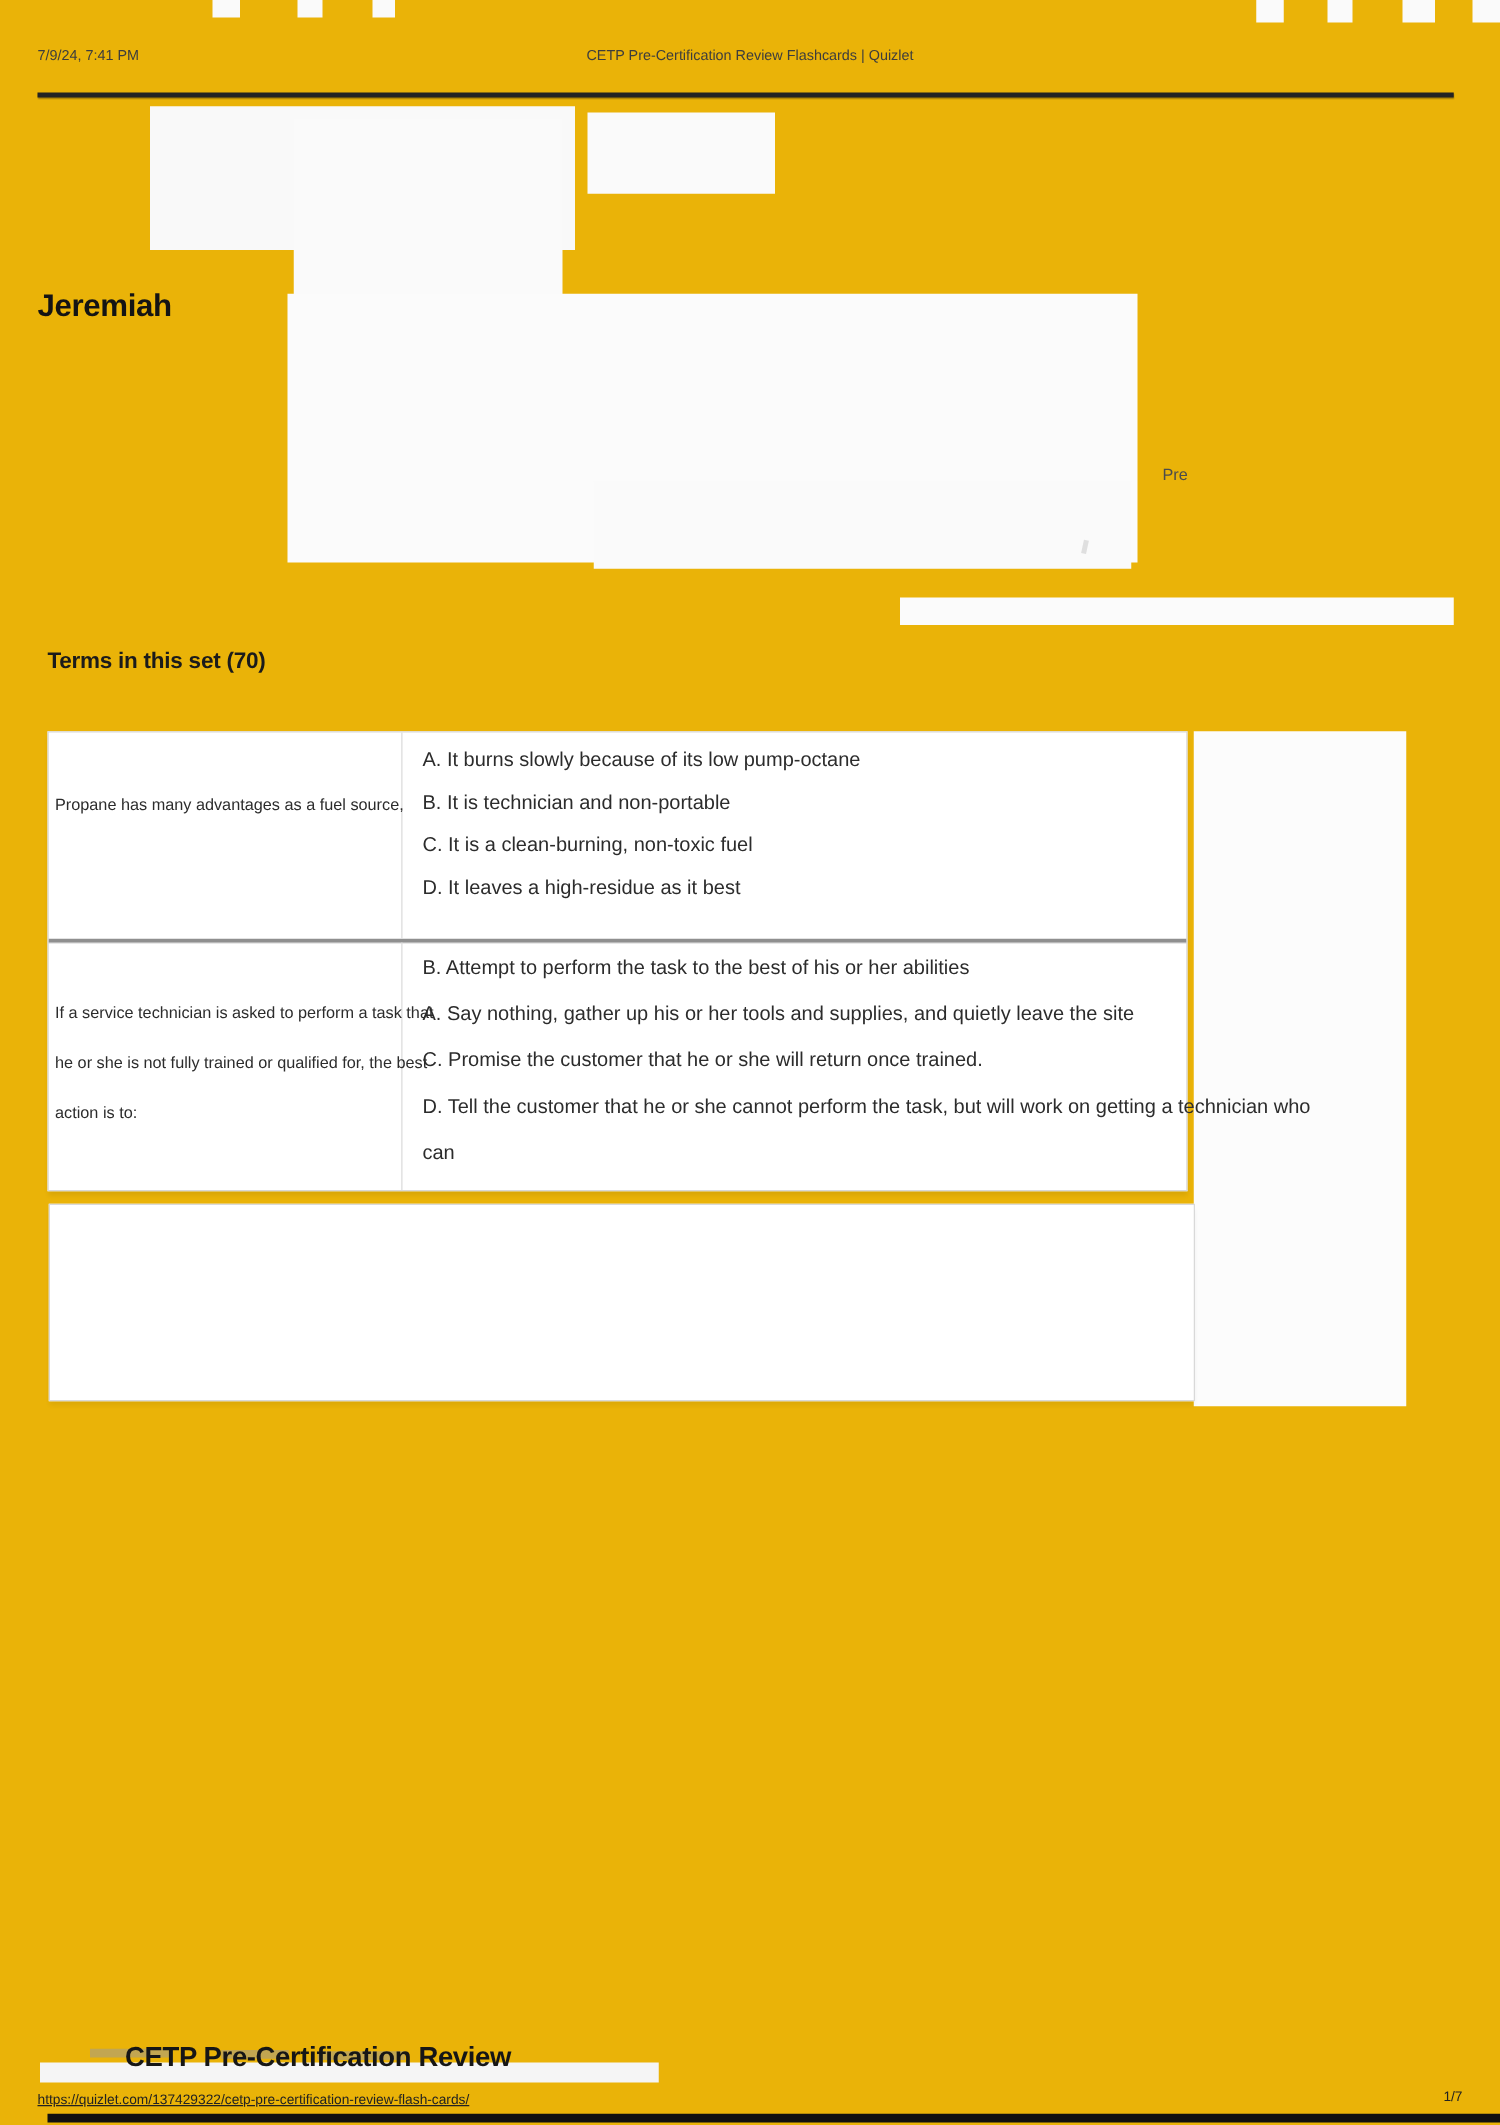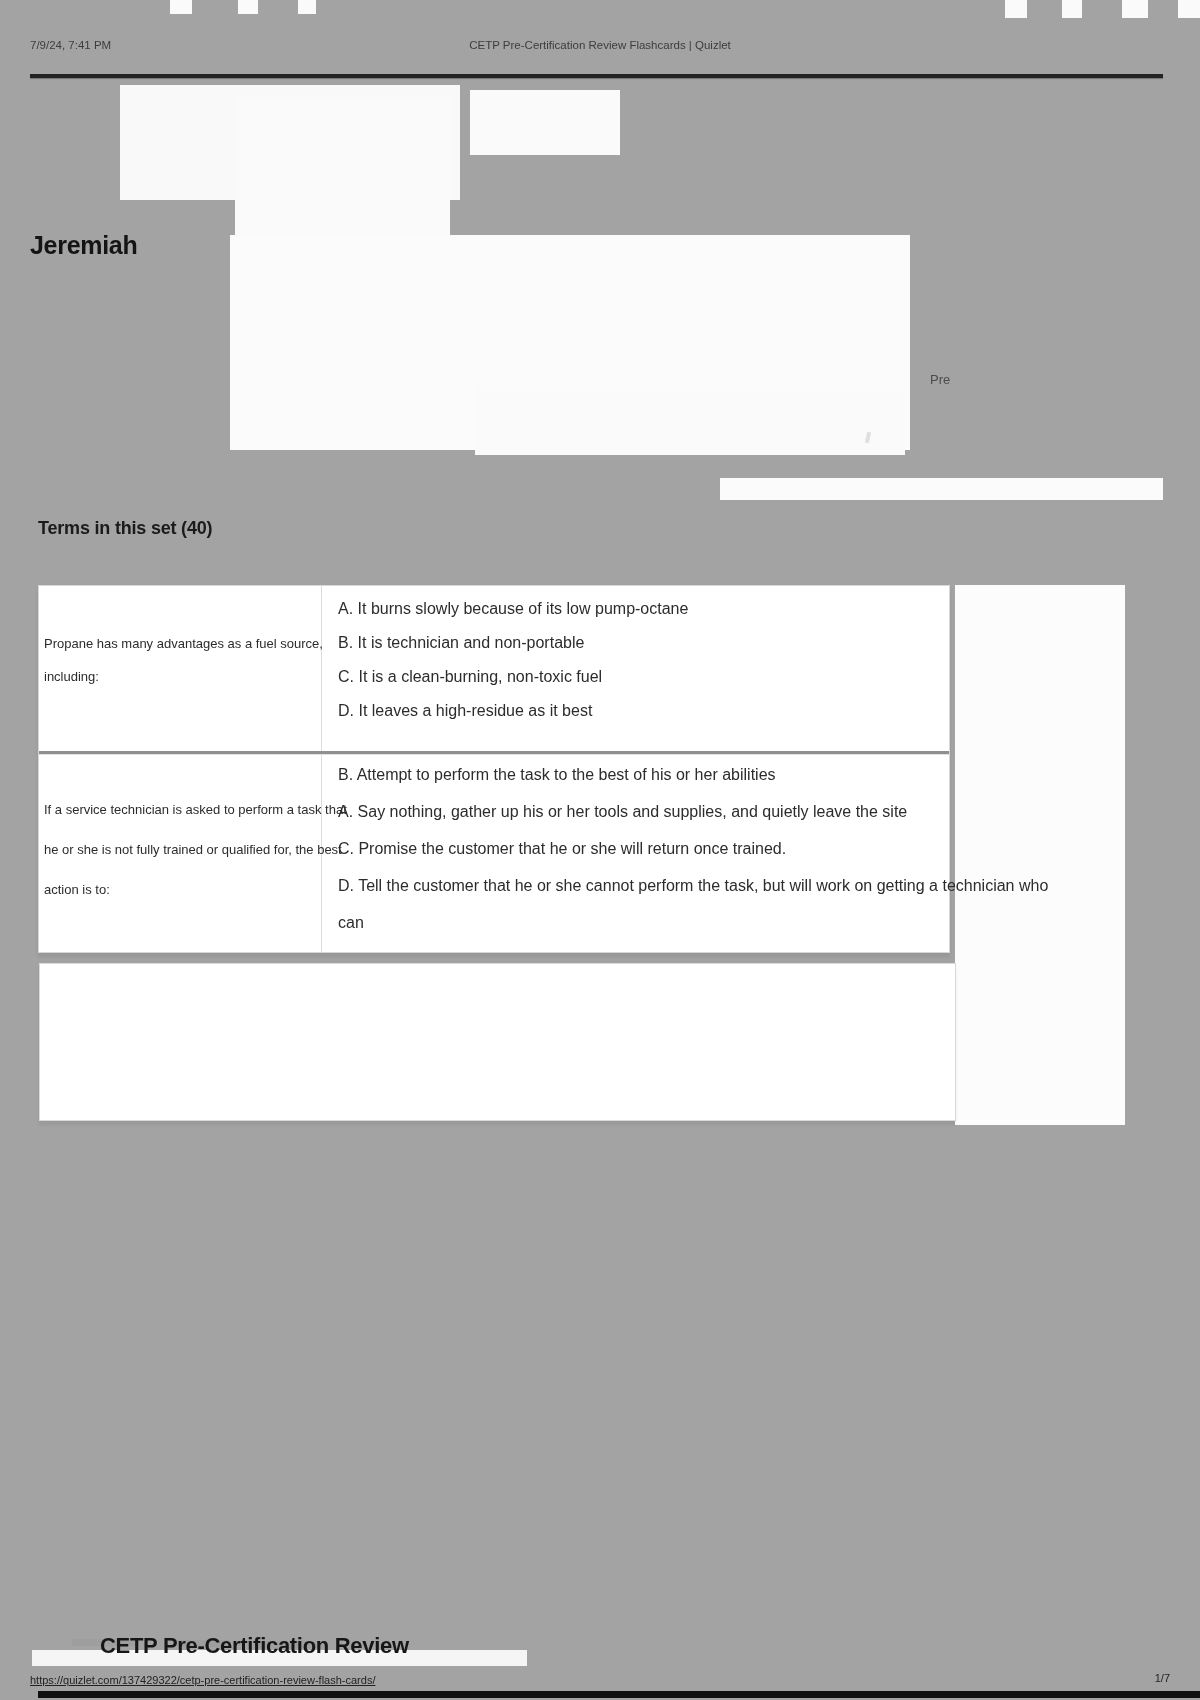--- a/index.html
+++ b/index.html
@@ -1,18 +1,18 @@
 <!DOCTYPE html>
 <html><head>
 <meta charset="utf-8">
 <style>
   * { margin:0; padding:0; box-sizing:border-box; }
   html,body { background:#ffffff; }
   .page {
-    position:relative; width:1200px; height:1700px; background:#a3a3a3;
+    position:relative; width:1200px; height:1700px; background:#eab308;
     font-family:"Liberation Sans", sans-serif; color:#2c2c2c;
     overflow:hidden; filter: blur(0.35px);
   }
   .artifact { position:absolute; pointer-events:none; }
 
   .print-header-left  { position:absolute; left:30px; top:39px; font-size:11.5px; color:#3d3d3d; white-space:nowrap; }
   .print-header-center{ position:absolute; left:0; right:0; top:39px; text-align:center; font-size:11.5px; color:#3d3d3d; }
   .header-rule { position:absolute; left:30px; top:74px; width:1133px; height:4px; background:#232323; box-shadow:0 1px 1px rgba(0,0,0,.3); }
 
   .author { position:absolute; left:30px; top:231px; font-size:25px; font-weight:bold; color:#141414; letter-spacing:-0.3px; }
@@ -73,27 +73,26 @@
   <div class="artifact" style="left:254px;top:1641px;width:70px;height:7px;background:#9a9a9a;opacity:.5;"></div>
   <div class="artifact" style="left:32px;top:1650px;width:495px;height:16px;background:#f5f5f5;"></div>
 
   <div class="print-header-left">7/9/24, 7:41 PM</div>
   <div class="print-header-center">CETP Pre-Certification Review Flashcards | Quizlet</div>
   <div class="header-rule"></div>
 
   <div class="author">Jeremiah</div>
   <div class="pre-fragment">Pre</div>
 
-  <div class="terms-heading">Terms in this set (40)</div>
+  <div class="terms-heading">Terms in this set (70)</div>
 
   <div class="card-table">
     <div class="card-row row-1">
       <div class="term-cell">
         <div class="term-line">Propane has many advantages as a fuel source,</div>
-        <div class="term-line">including:</div>
       </div>
       <div class="defs-cell">
         <div class="def-line">A. It burns slowly because of its low pump-octane</div>
         <div class="def-line">B. It is technician and non-portable</div>
         <div class="def-line">C. It is a clean-burning, non-toxic fuel</div>
         <div class="def-line">D. It leaves a high-residue as it best</div>
       </div>
     </div>
     <div class="row-sep"></div>
     <div class="card-row row-2">

